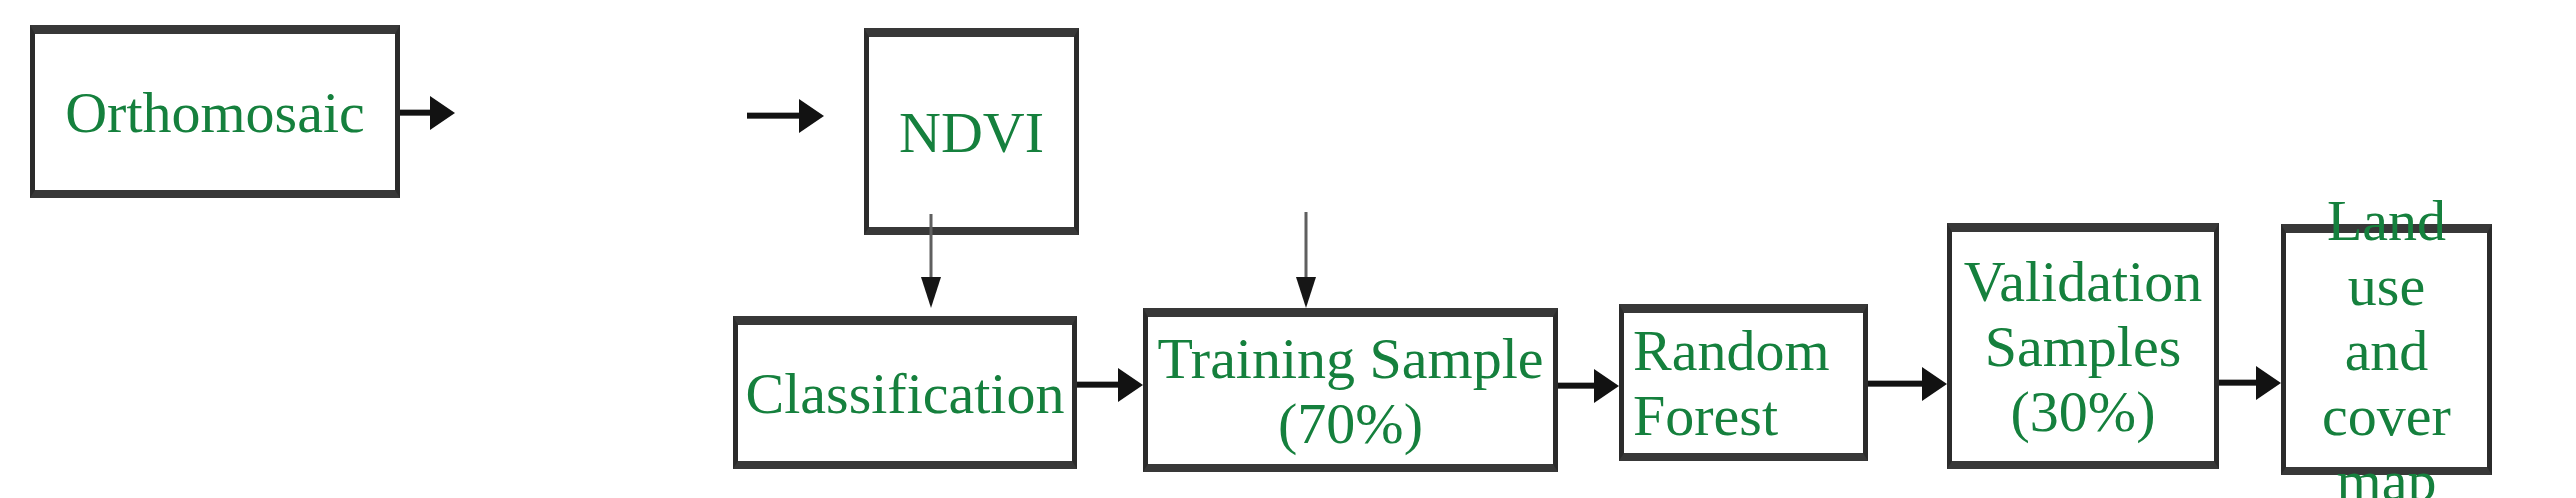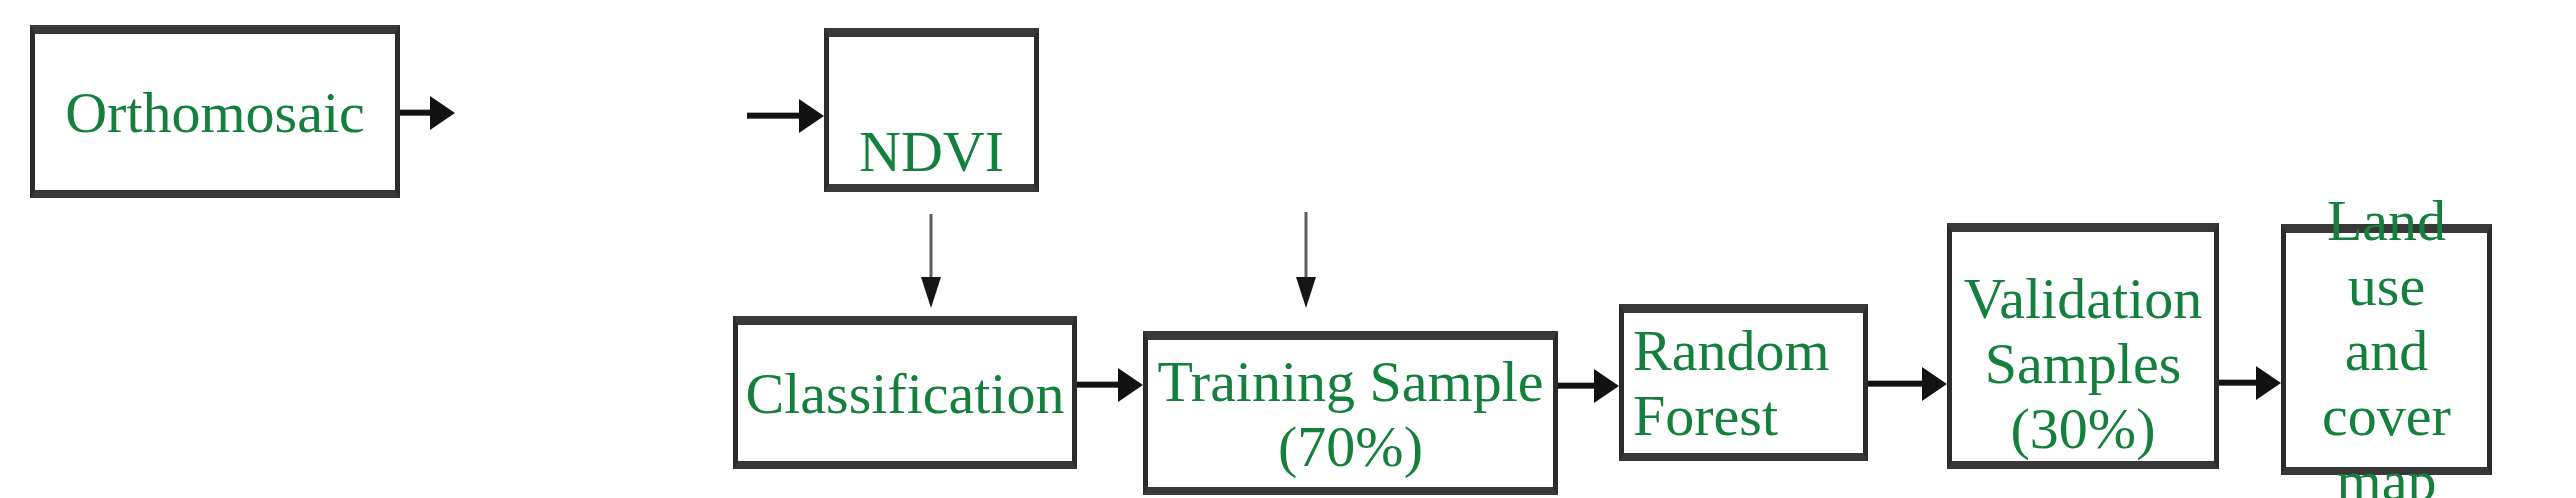--- a/index.html
+++ b/index.html
@@ -96,40 +96,40 @@
 </head>
 <body>
 
 <div id="stage">
 
   <div class="node" style="left:30px; top:25px; width:370px; height:173px;">
     <span class="label">Orthomosaic</span>
   </div>
 
 
-  <div class="node" style="left:824px; top:28px; width:215px; height:164px;align-items:flex-end;">
+  <div class="node" style="left:864px; top:28px; width:215px; height:207px;">
     <span class="label">NDVI</span>
   </div>
 
 
   <div class="node" style="left:733px; top:316px; width:344px; height:153px;">
     <span class="label">Classification</span>
   </div>
 
-  <div class="node" style="left:1143px; top:308px; width:415px; height:164px;margin-top:23px;">
+  <div class="node" style="left:1143px; top:308px; width:415px; height:164px;">
     <span class="label">Training Sample
 (70%)</span>
   </div>
 
   <div class="node align-left" style="left:1619px; top:304px; width:249px; height:157px;">
     <span class="label">Random
 Forest</span>
   </div>
 
-  <div class="node" style="left:1947px; top:223px; width:272px; height:246px;align-items:flex-end;">
+  <div class="node" style="left:1947px; top:223px; width:272px; height:246px;">
     <span class="label">Validation
 Samples
 (30%)</span>
   </div>
 
   <div class="node" style="left:2281px; top:224px; width:211px; height:251px;">
     <span class="label">Land use
 and cover
 map</span>
   </div>

